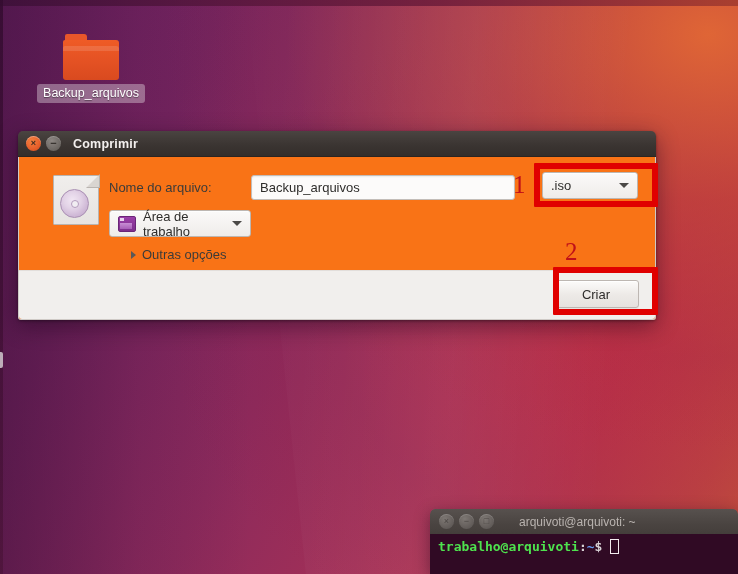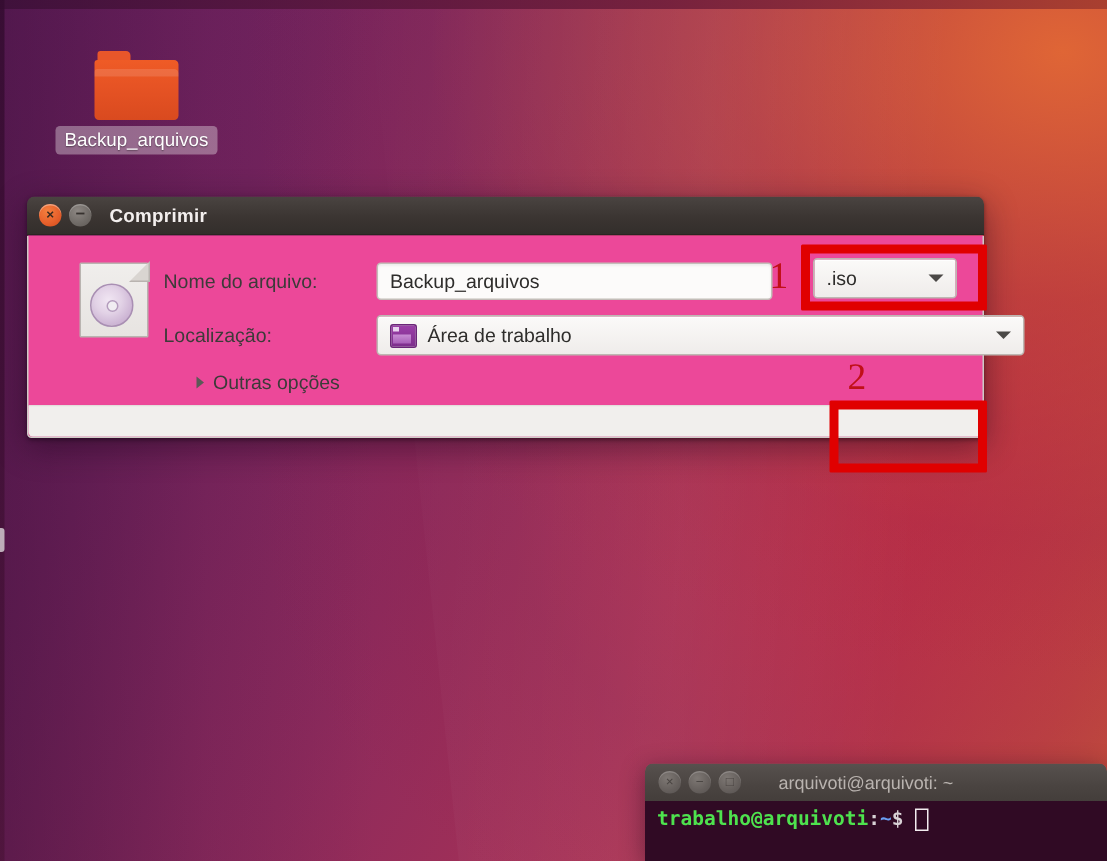--- a/index.html
+++ b/index.html
@@ -164,21 +164,21 @@
     font-size: 11px;
   }
   #dialog-title {
     margin-left: 7px;
     color: #f3efee;
     font-size: 12.5px;
     font-weight: bold;
     letter-spacing: 0.2px;
   }
   #dialog-body {
-    background: #ec4899;
+    background: #f97316;
     padding: 0;
     border-radius: 0 0 3px 3px;
     border: 1px solid #cfcac6;
     border-top: none;
   }
   #dialog-main {
     padding: 14px 16px 6px 16px;
     display: flex;
     align-items: flex-start;
   }
@@ -517,38 +517,38 @@
         <div id="iso-disc"></div>
       </div>
 
       <div id="form-grid">
 
         <label class="form-label">Nome do arquivo:</label>
         <div class="field-row">
           <div id="filename-entry" class="gtk-entry" title="Nome do arquivo">Backup_arquivos</div>
         </div>
 
-        <label class="form-label">Localização:</label>
         <div class="field-row">
           <div id="location-combo">
             <span id="desktop-mini-icon"></span>
             <span>Área de trabalho</span>
             <span class="combo-arrow"></span>
           </div>
         </div>
 
       </div>
     </div>
 
     <div id="expander-row">
       <span id="expander-tri"></span>
       <span id="expander-label">Outras opções</span>
     </div>
 
     <div id="action-area">
+      <div class="gtk-button">Criar</div>
     </div>
 
   </div>
 </div>
 
 <div id="ext-combo" style="position:absolute; left:542px; top:172px;">
   <span>.iso</span>
   <span class="combo-arrow"></span>
 </div>
 

